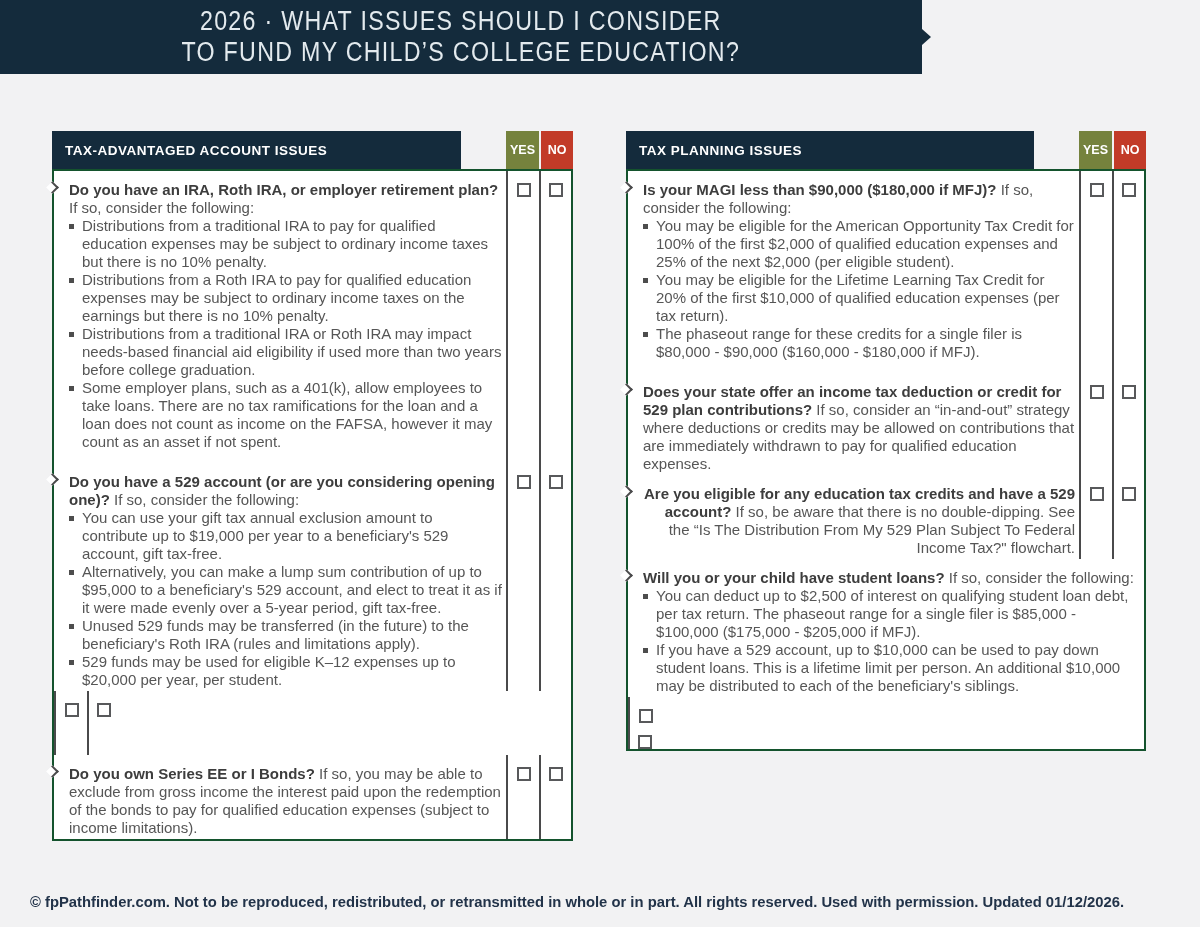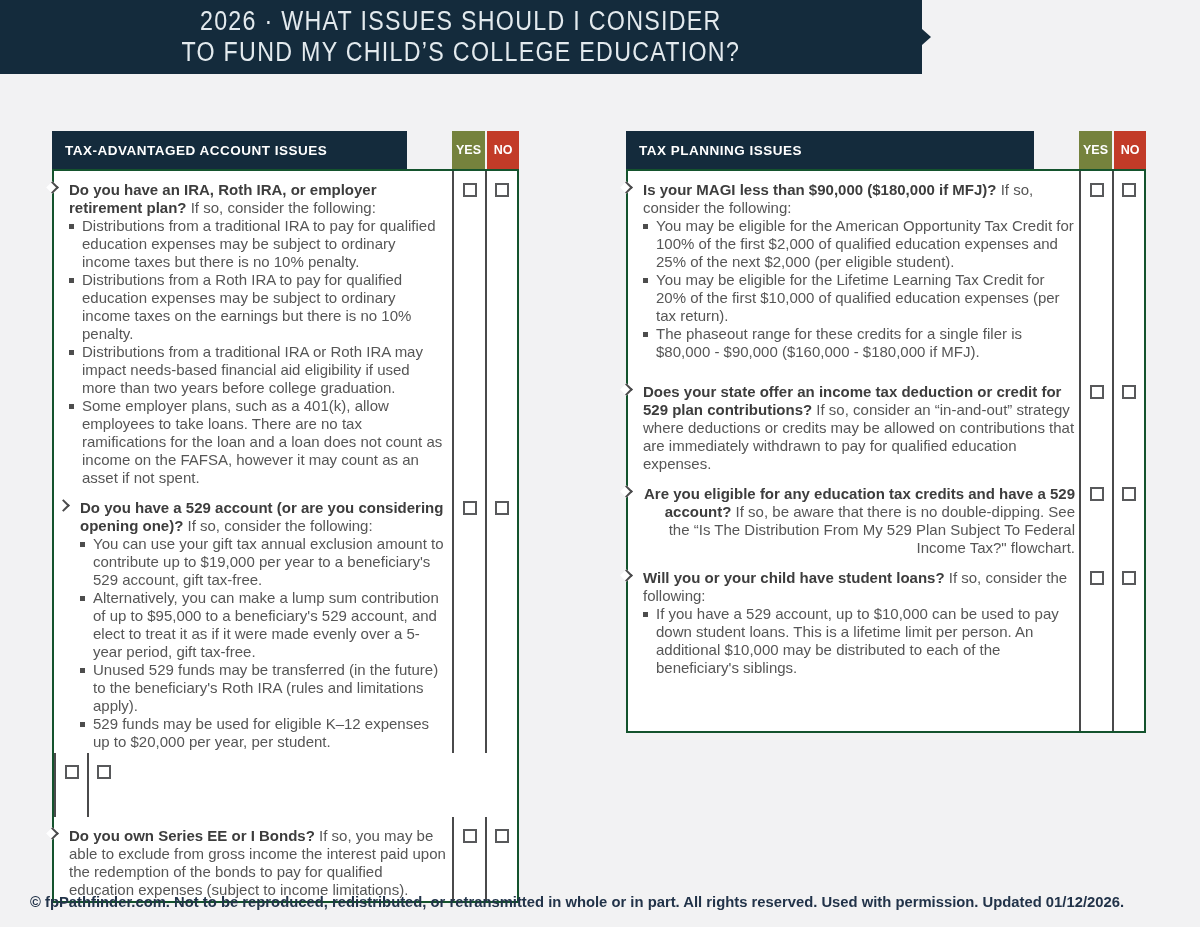--- a/index.html
+++ b/index.html
@@ -27,21 +27,21 @@
   }
   .doc-title {
     color: #e3eaee; text-align: center;
     font-size: 27px; line-height: 31px;
     font-weight: 400; letter-spacing: 1.5px;
     transform: scaleX(.86);
   }
 
   
   .checklist { position: absolute; top: 131px; }
-  .checklist.left  { left: 52px;  width: 467px; }
+  .checklist.left  { left: 52px;  width: 521px; }
   .checklist.right { left: 626px; width: 520px; }
 
   .thead { display: flex; gap: 2px; height: 38px; }
   .thead .tlabel {
     flex: 1; background: var(--navy, #142b3c);
     color: #fff; font-weight: 700; font-size: 13.5px; letter-spacing: .5px;
     display: flex; align-items: center; padding-left: 13px;
   }
   .thead .colhead {
     color: #fff; font-weight: 700; font-size: 12.5px;
@@ -76,27 +76,27 @@
 
   .chev {
     position: absolute; left: -6px; top: 12px;
     width: 9px; height: 9px; background: #ffffff;
     border-top: 2px solid #4a4a4b; border-right: 2px solid #4a4a4b;
     transform: rotate(45deg);
   }
 
   
   .checklist.left  .tbody .row:nth-child(1) { min-height: 292px; }
-  .checklist.left  .tbody .row:nth-child(2) { min-height: 226px; padding-left: 11px; }
+  .checklist.left  .tbody .row:nth-child(2) { min-height: 226px; }
   .checklist.left  .tbody .row:nth-child(3) { min-height: 64px; }
   .checklist.left  .tbody .row:nth-child(4) { min-height: 80px; }
   .checklist.right .tbody .row:nth-child(1) { min-height: 202px; }
   .checklist.right .tbody .row:nth-child(2) { min-height: 80px; }
   .checklist.right .tbody .row:nth-child(3) { min-height: 82px; text-align: right; }
-  .checklist.right .tbody .row:nth-child(4) { min-height: 172px; }
+  .checklist.right .tbody .row:nth-child(4) { min-height: 172px; flex-direction: column; }
 
   
   .footer {
     position: absolute; left: 30px; top: 894px; width: 1140px;
     color: #223349; font-weight: 700; font-size: 14.8px;
   }
 </style>
 </head>
 <body>
 
@@ -219,20 +219,21 @@
         </div>
         <div class="ccell no">
           <div class="checkbox"></div>
         </div>
       </div>
       <div class="row">
         <div class="qtext">
           <span class="chev"></span>
           <div><strong>Will you or your child have student loans?</strong> <span>If so, consider the following:</span></div>
           <ul class="bullets">
+            <li>You can deduct up to $2,500 of interest on qualifying student loan debt, per tax return. The phaseout range for a single filer is $85,000 - $100,000 ($175,000 - $205,000 if MFJ).</li>
             <li>If you have a 529 account, up to $10,000 can be used to pay down student loans. This is a lifetime limit per person. An additional $10,000 may be distributed to each of the beneficiary's siblings.</li>
           </ul>
         </div>
         <div class="ccell yes">
           <div class="checkbox"></div>
         </div>
         <div class="ccell no">
           <div class="checkbox"></div>
         </div>
       </div>

